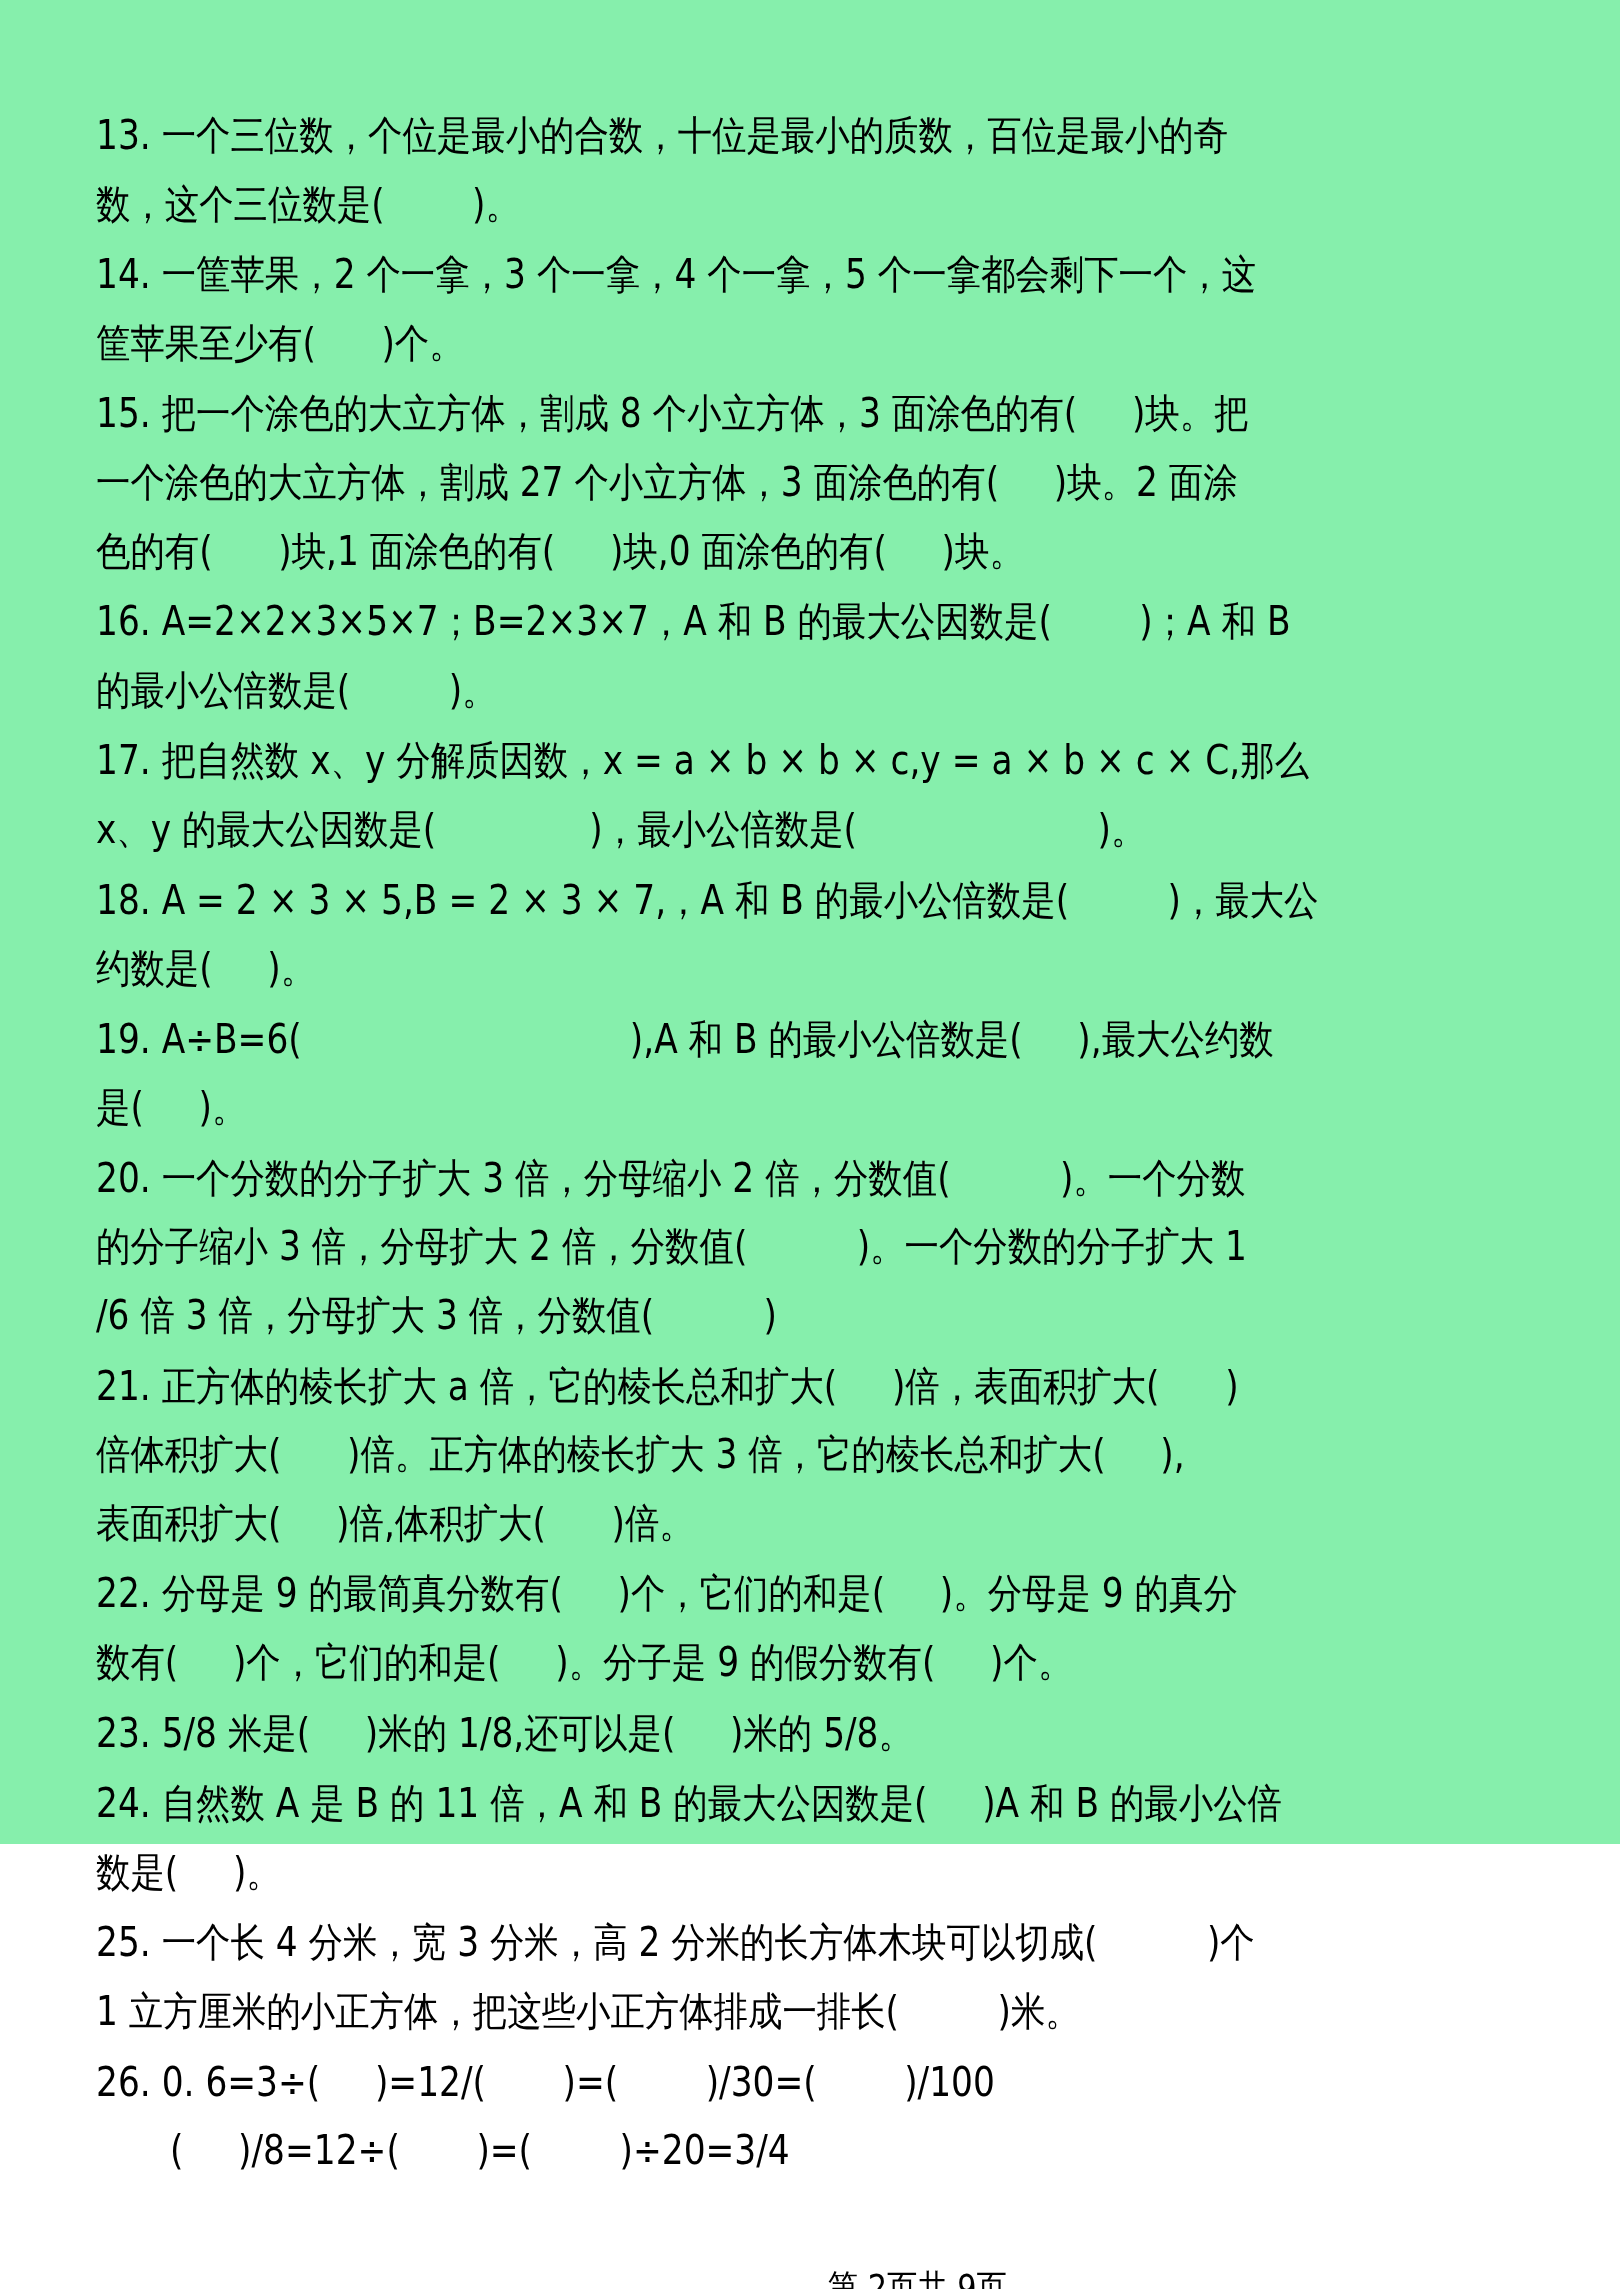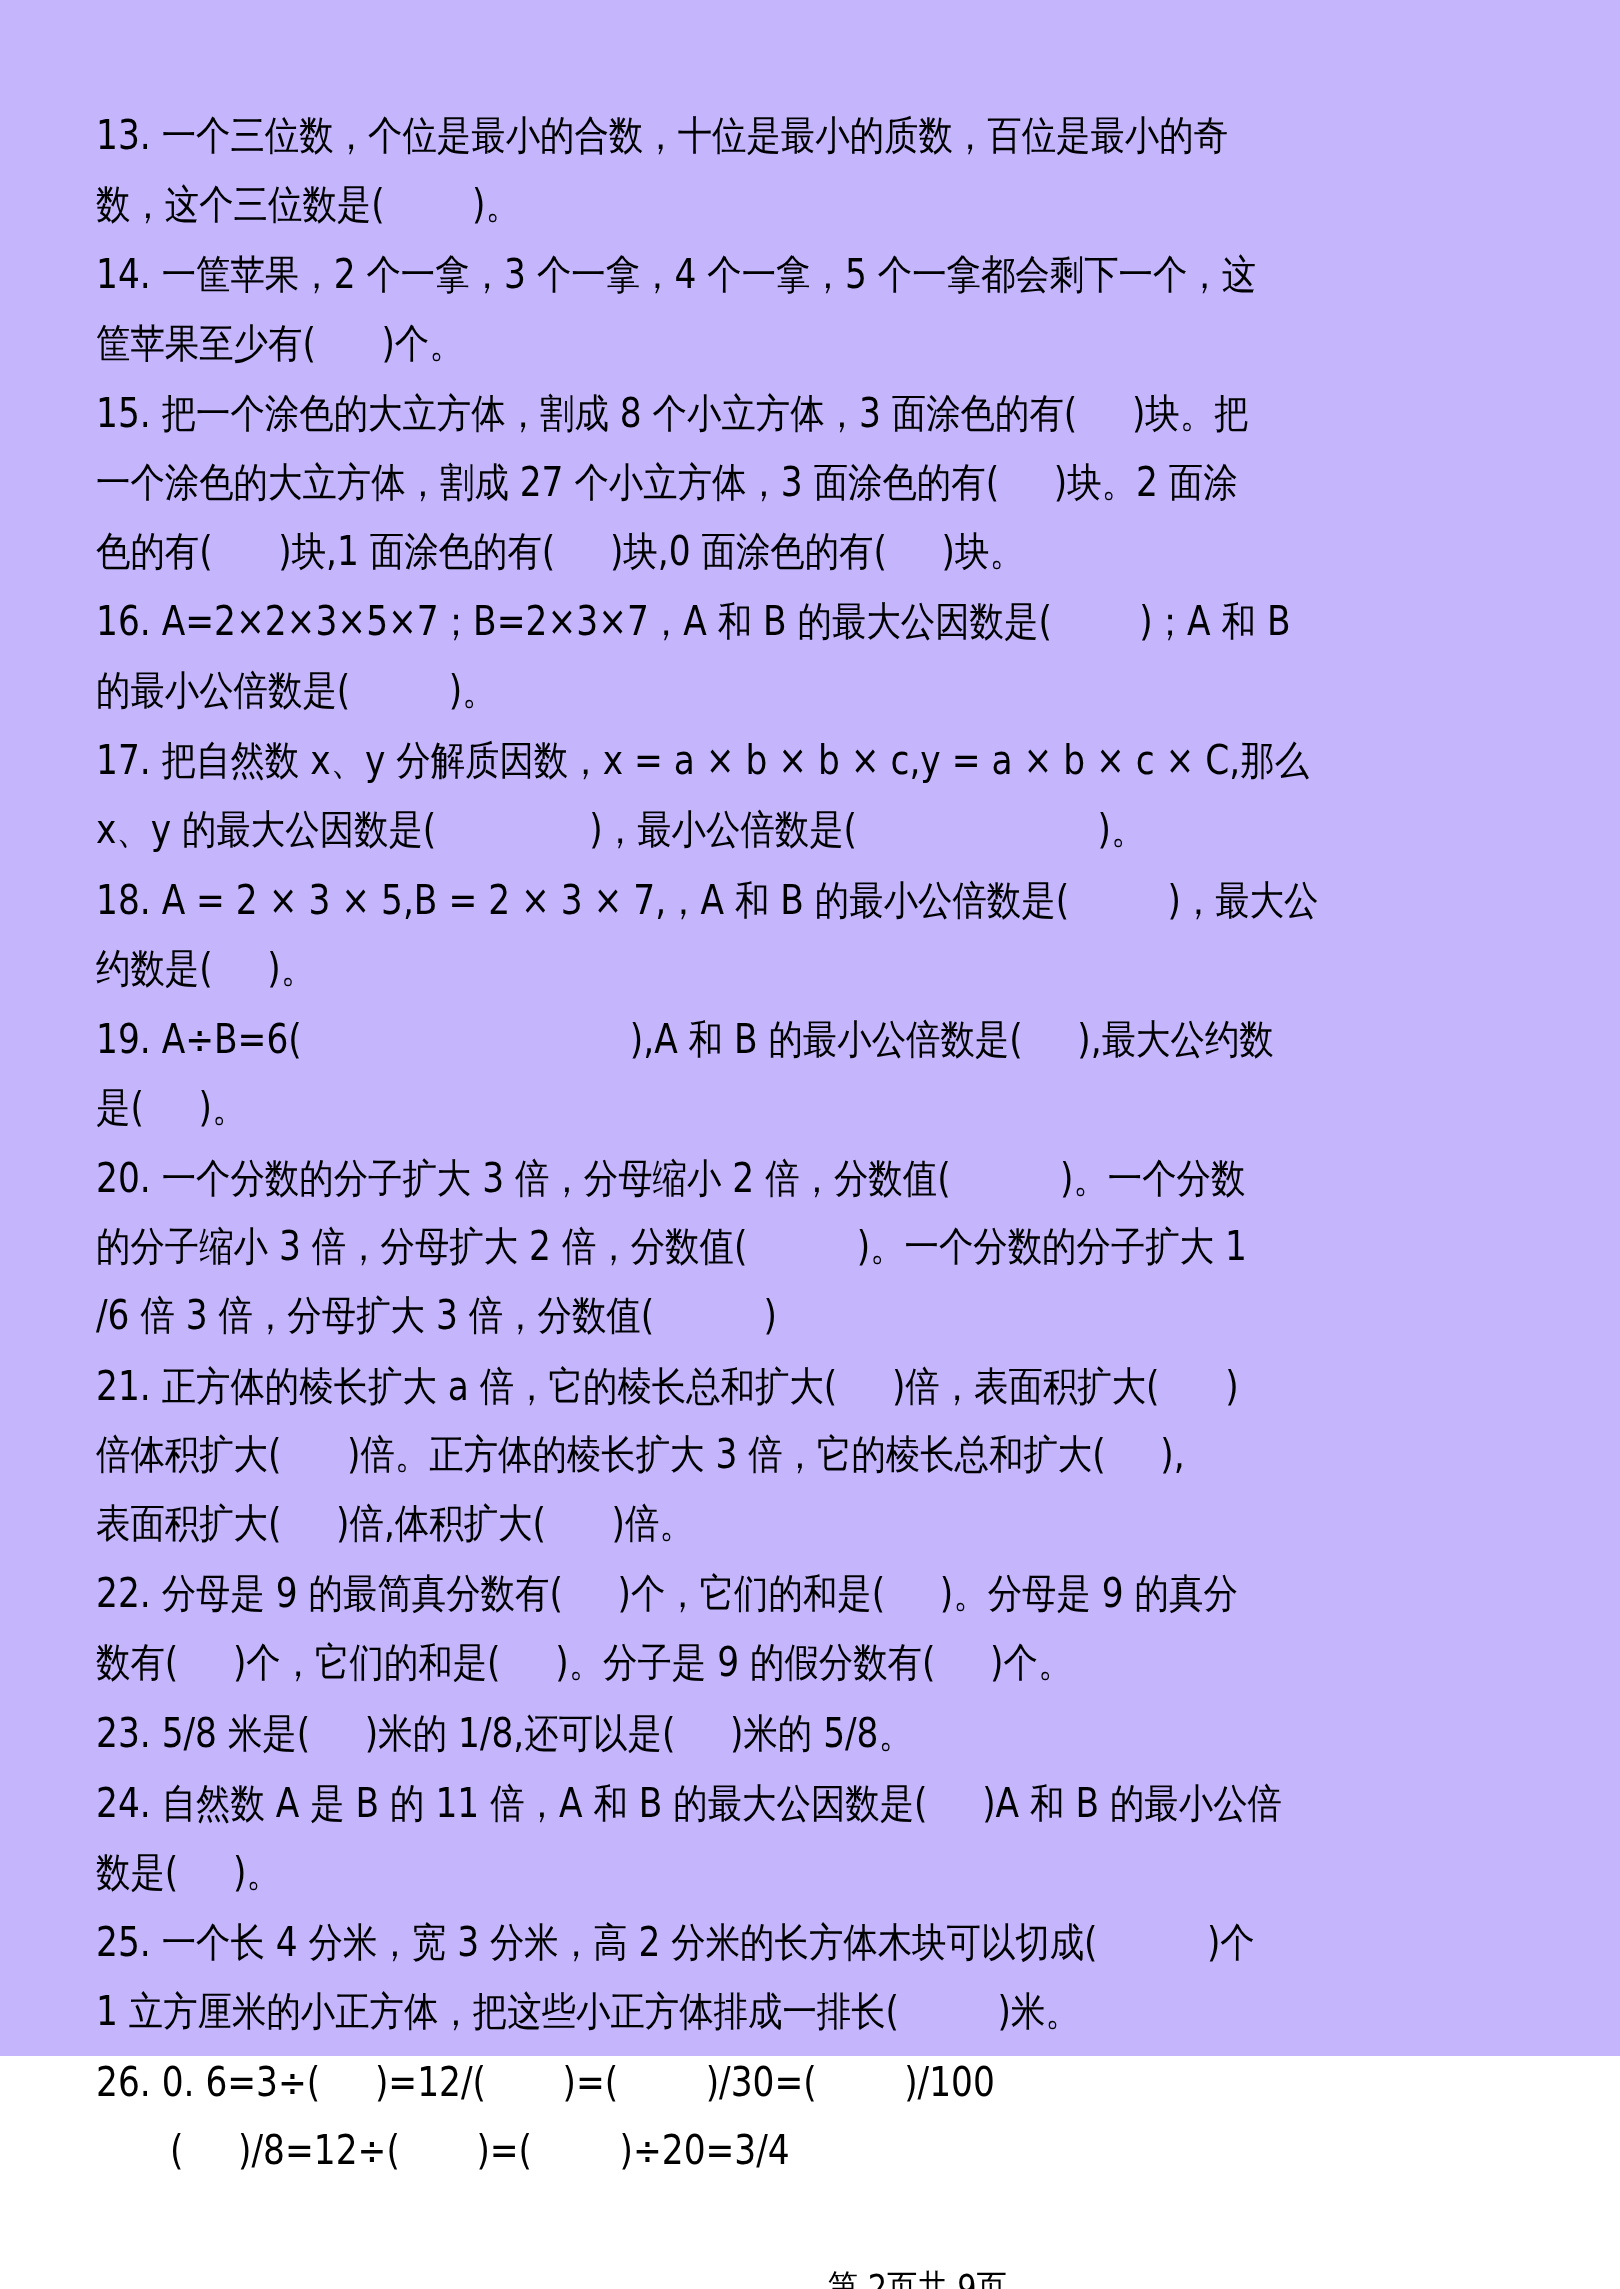--- a/index.html
+++ b/index.html
@@ -13,22 +13,22 @@
       position: relative;
       overflow: hidden;
       font-family: "DejaVu Sans", "Liberation Sans", sans-serif;
       color: #000000;
     }
     .page {
       position: absolute;
       left: 0;
       top: 0;
       width: 1620px;
-      height: 2056px;
-      background: #c4b5fd;
+      height: 1844px;
+      background: #86efac;
     }
     .content {
       position: absolute;
       left: 96px;
       top: 106px;
       width: 1441px;
     }
     .line {
       position: absolute;
       left: 0;

